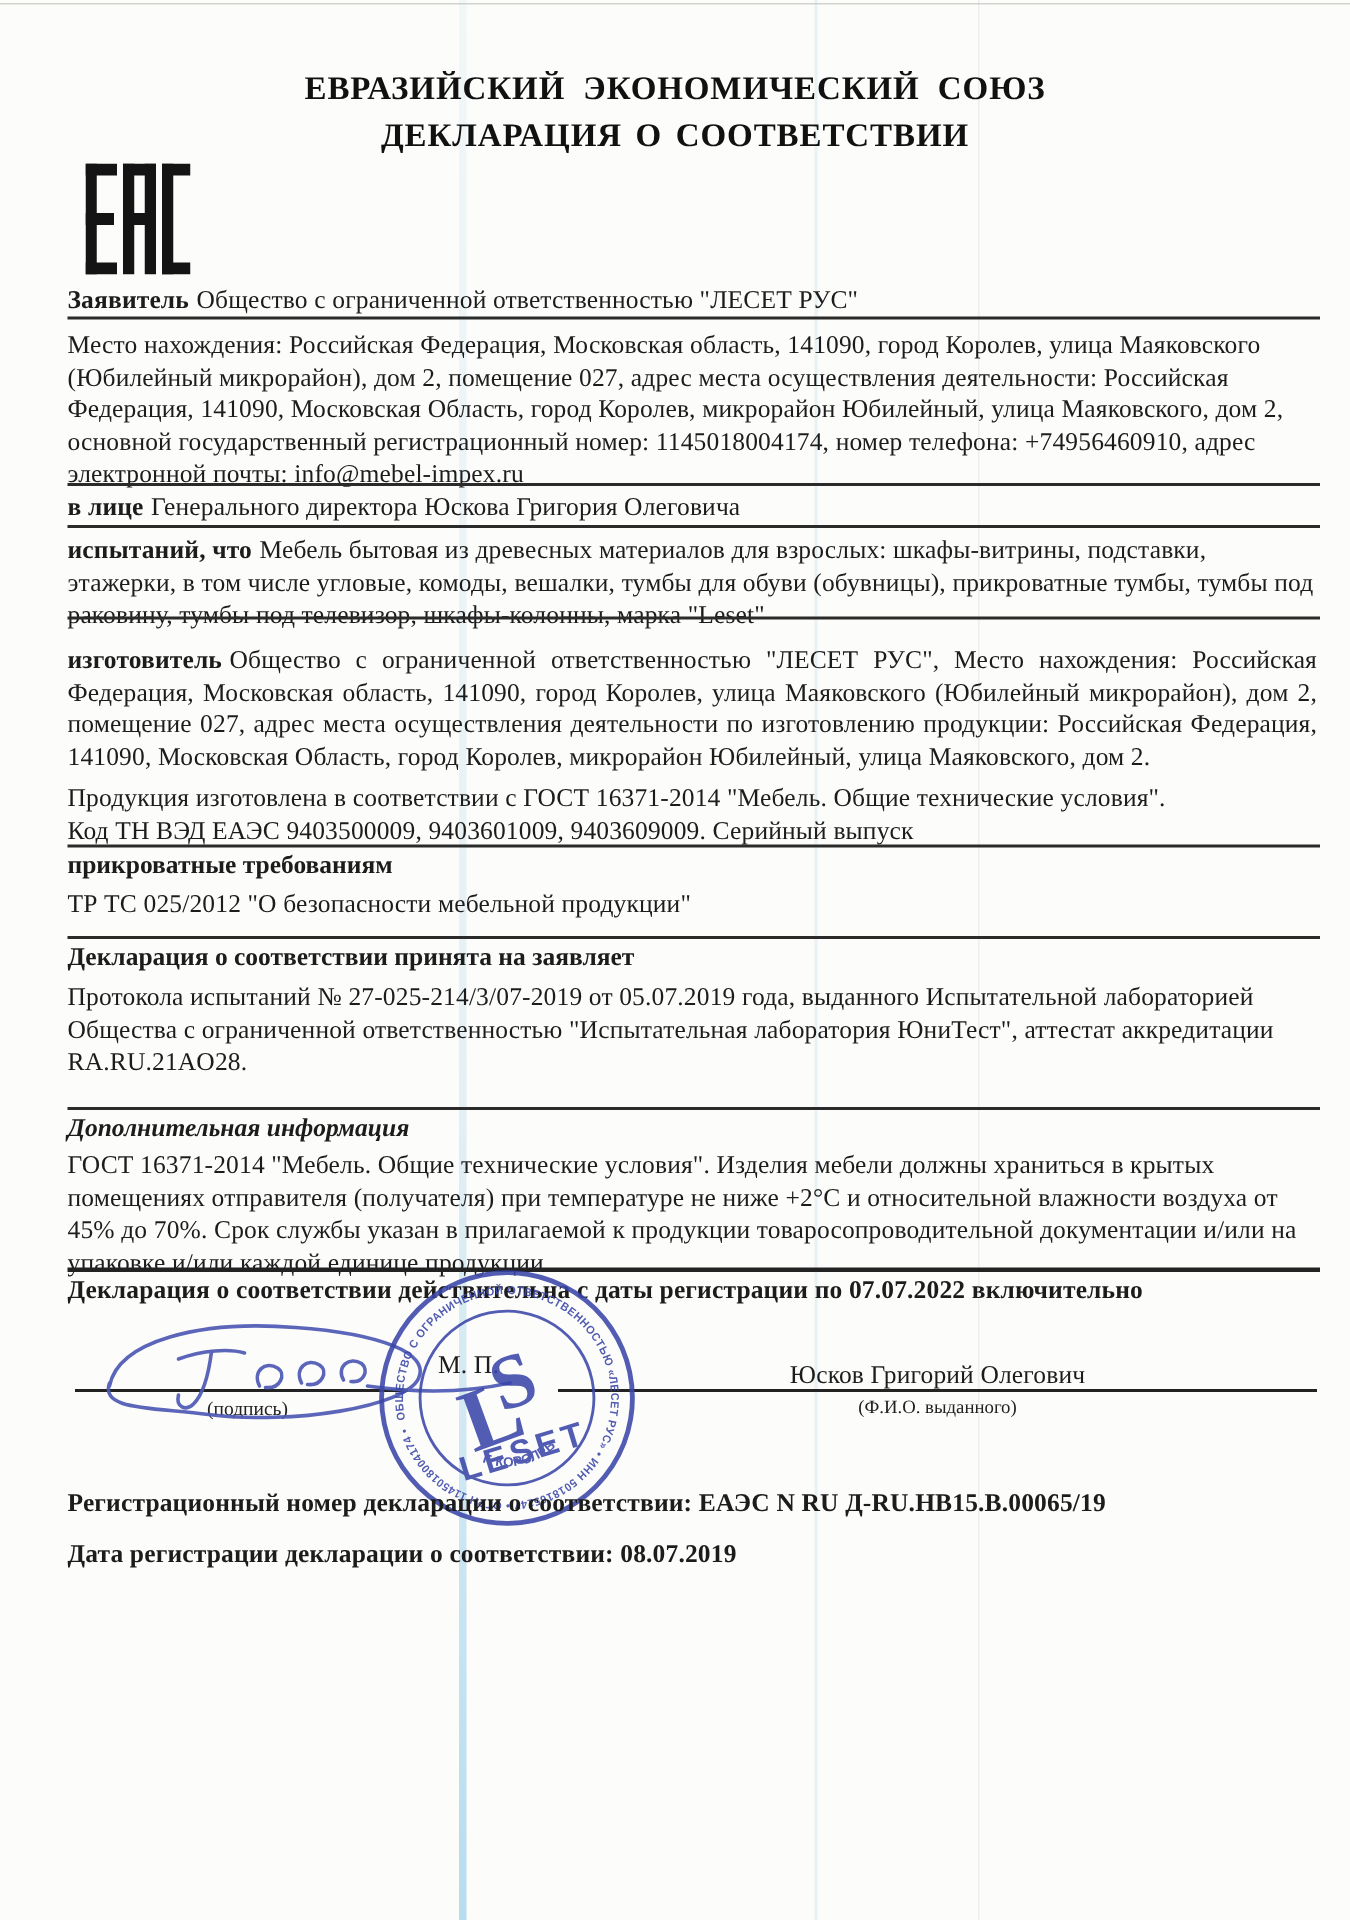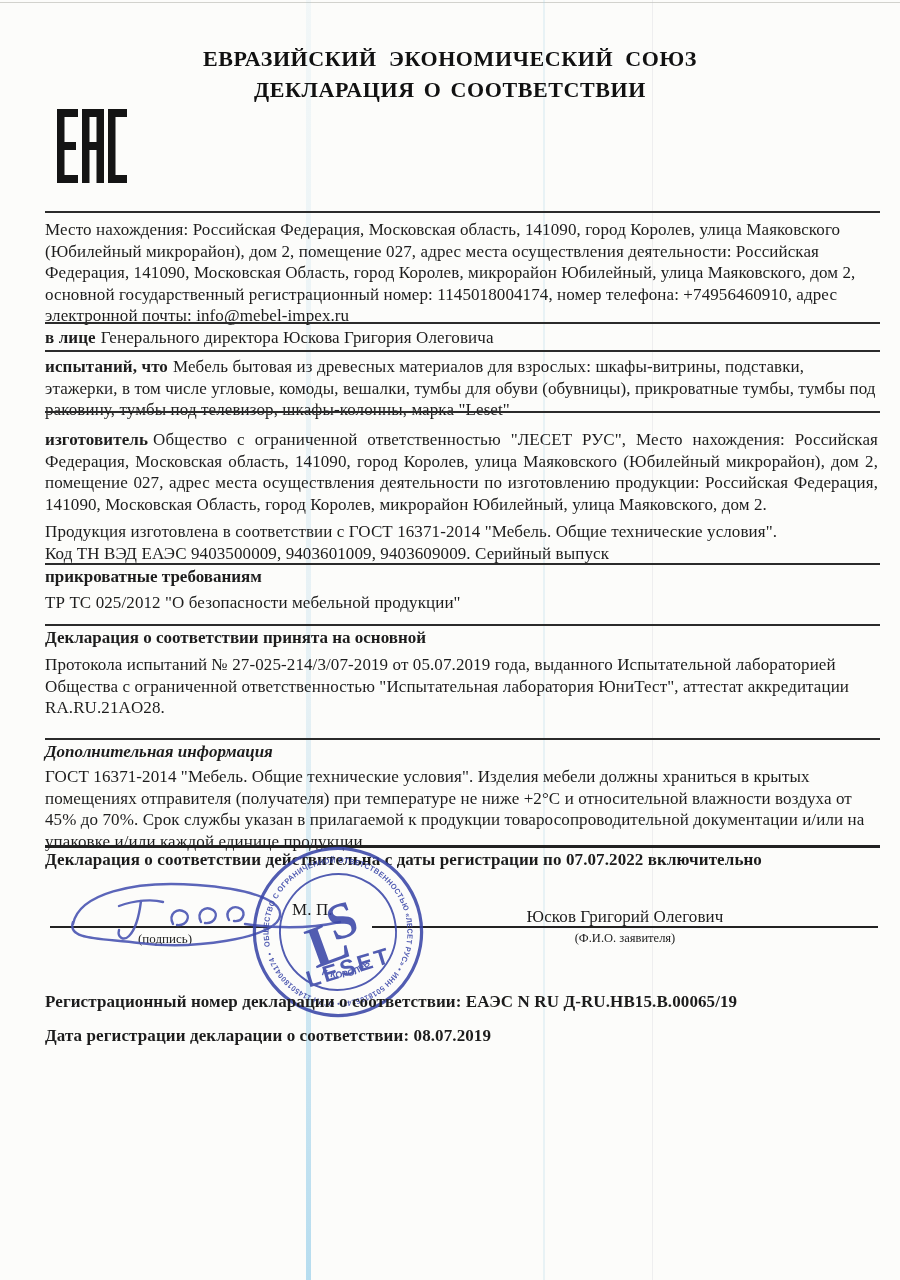--- a/index.html
+++ b/index.html
@@ -50,20 +50,23 @@
       <rect x="39.5" y="0" width="7.5" height="74"></rect>
       <rect x="25" y="0" width="22" height="8"></rect>
       <rect x="25" y="33" width="22" height="8"></rect>
 
       <rect x="51" y="0" width="7.5" height="74"></rect>
       <rect x="51" y="0" width="19" height="8"></rect>
       <rect x="51" y="66" width="19" height="8"></rect>
     </g>
   </svg>
 
+  <div class="abs body-text" style="left:45px; top:189px; width:833px;">
+    <span class="lbl">Заявитель</span><span>Общество с ограниченной ответственностью "ЛЕСЕТ РУС"</span>
+  </div>
   <div class="rule" style="top:211px;"></div>
 
   <div class="abs body-text" style="left:45px; top:219px; width:833px;">Место нахождения: Российская Федерация, Московская область, 141090, город Королев, улица Маяковского (Юбилейный микрорайон), дом 2, помещение 027, адрес места осуществления деятельности: Российская Федерация, 141090, Московская Область, город Королев, микрорайон Юбилейный, улица Маяковского, дом 2, основной государственный регистрационный номер: 1145018004174, номер телефона: +74956460910, адрес электронной почты: info@mebel-impex.ru</div>
   <div class="rule" style="top:322px;"></div>
 
   <div class="abs body-text" style="left:45px; top:327px; width:833px;">
     <span class="lbl">в лице</span><span>Генерального директора Юскова Григория Олеговича</span>
   </div>
   <div class="rule" style="top:350px;"></div>
 
@@ -77,39 +80,39 @@
   </div>
 
   <div class="abs body-text" style="left:45px; top:521px; width:833px;">Продукция изготовлена в соответствии с ГОСТ 16371-2014 "Мебель. Общие технические условия".</div>
   <div class="abs body-text" style="left:45px; top:543px; width:833px;">Код ТН ВЭД ЕАЭС 9403500009, 9403601009, 9403609009. Серийный выпуск</div>
   <div class="rule" style="top:563px;"></div>
 
   <div class="abs hdr" style="left:45px; top:567px; width:833px;">прикроватные требованиям</div>
   <div class="abs body-text" style="left:45px; top:592px; width:833px;">ТР ТС 025/2012 "О безопасности мебельной продукции"</div>
   <div class="rule" style="top:624px;"></div>
 
-  <div class="abs hdr" style="left:45px; top:628px; width:833px;">Декларация о соответствии принята на основной</div>
+  <div class="abs hdr" style="left:45px; top:628px; width:833px;">Декларация о соответствии принята на заявляет</div>
   <div class="abs body-text" style="left:45px; top:654px; width:833px;">Протокола испытаний № 27-025-214/3/07-2019 от 05.07.2019 года, выданного Испытательной лабораторией Общества с ограниченной ответственностью "Испытательная лаборатория ЮниТест", аттестат аккредитации RA.RU.21AO28.</div>
   <div class="rule" style="top:738px;"></div>
 
   <div class="abs hdr" style="left:45px; top:742px; width:833px;font-style:italic;">Дополнительная информация</div>
   <div class="abs body-text" style="left:45px; top:766px; width:833px;">ГОСТ 16371-2014 "Мебель. Общие технические условия". Изделия мебели должны храниться в крытых помещениях отправителя (получателя) при температуре не ниже +2°С и относительной влажности воздуха от 45% до 70%. Срок службы указан в прилагаемой к продукции товаросопроводительной документации и/или на упаковке и/или каждой единице продукции.</div>
   <div class="rule" style="top:845px; height:3px; background:#222;"></div>
 
   <div class="abs bold-line" style="left:45px; top:850px; width:833px;">Декларация о соответствии действительна с даты регистрации по 07.07.2022 включительно</div>
 
   <div class="abs body-text" style="left:292px; top:899px;">М. П.</div>
 
   <div class="sigline" style="left:50px; top:926px; width:222px;"></div>
   <div class="sigline" style="left:372px; top:926px; width:506px;"></div>
 
   <div class="abs cap" style="left:85px; top:931px; width:160px;">(подпись)</div>
 
   <div class="abs body-text" style="left:372px; top:906px; width:506px; text-align:center;">Юсков Григорий Олегович</div>
-  <div class="abs cap" style="left:372px; top:931px; width:506px; font-size:12.5px;">(Ф.И.О. заявителя)</div>
+  <div class="abs cap" style="left:372px; top:931px; width:506px; font-size:12.5px;">(Ф.И.О. выданного)</div>
 
   <svg class="abs" style="left:55px; top:872px;" width="300" height="85" viewBox="0 0 300 85">
     <g fill="none" stroke="#4e59b4" stroke-width="2.4" stroke-linecap="round" opacity="0.92">
       <path d="M 18 52 C 24 22 78 8 142 13 C 198 17 232 30 224 47 C 215 66 140 78 84 71 C 44 66 12 68 18 50"></path>
       <path d="M 64 34 C 80 28 98 27 108 30"></path>
       <path d="M 86 29 C 84 45 80 58 74 64 C 69 69 62 66 64 58"></path>
       <path d="M 118 52 C 113 42 122 35 130 40 C 136 44 132 54 122 53"></path>
       <path d="M 146 50 C 141 40 150 33 158 38 C 164 42 160 52 150 51"></path>
       <path d="M 174 48 C 169 39 178 32 186 37 C 191 41 188 50 179 49"></path>
       <path d="M 190 52 C 225 57 258 56 285 50"></path>

